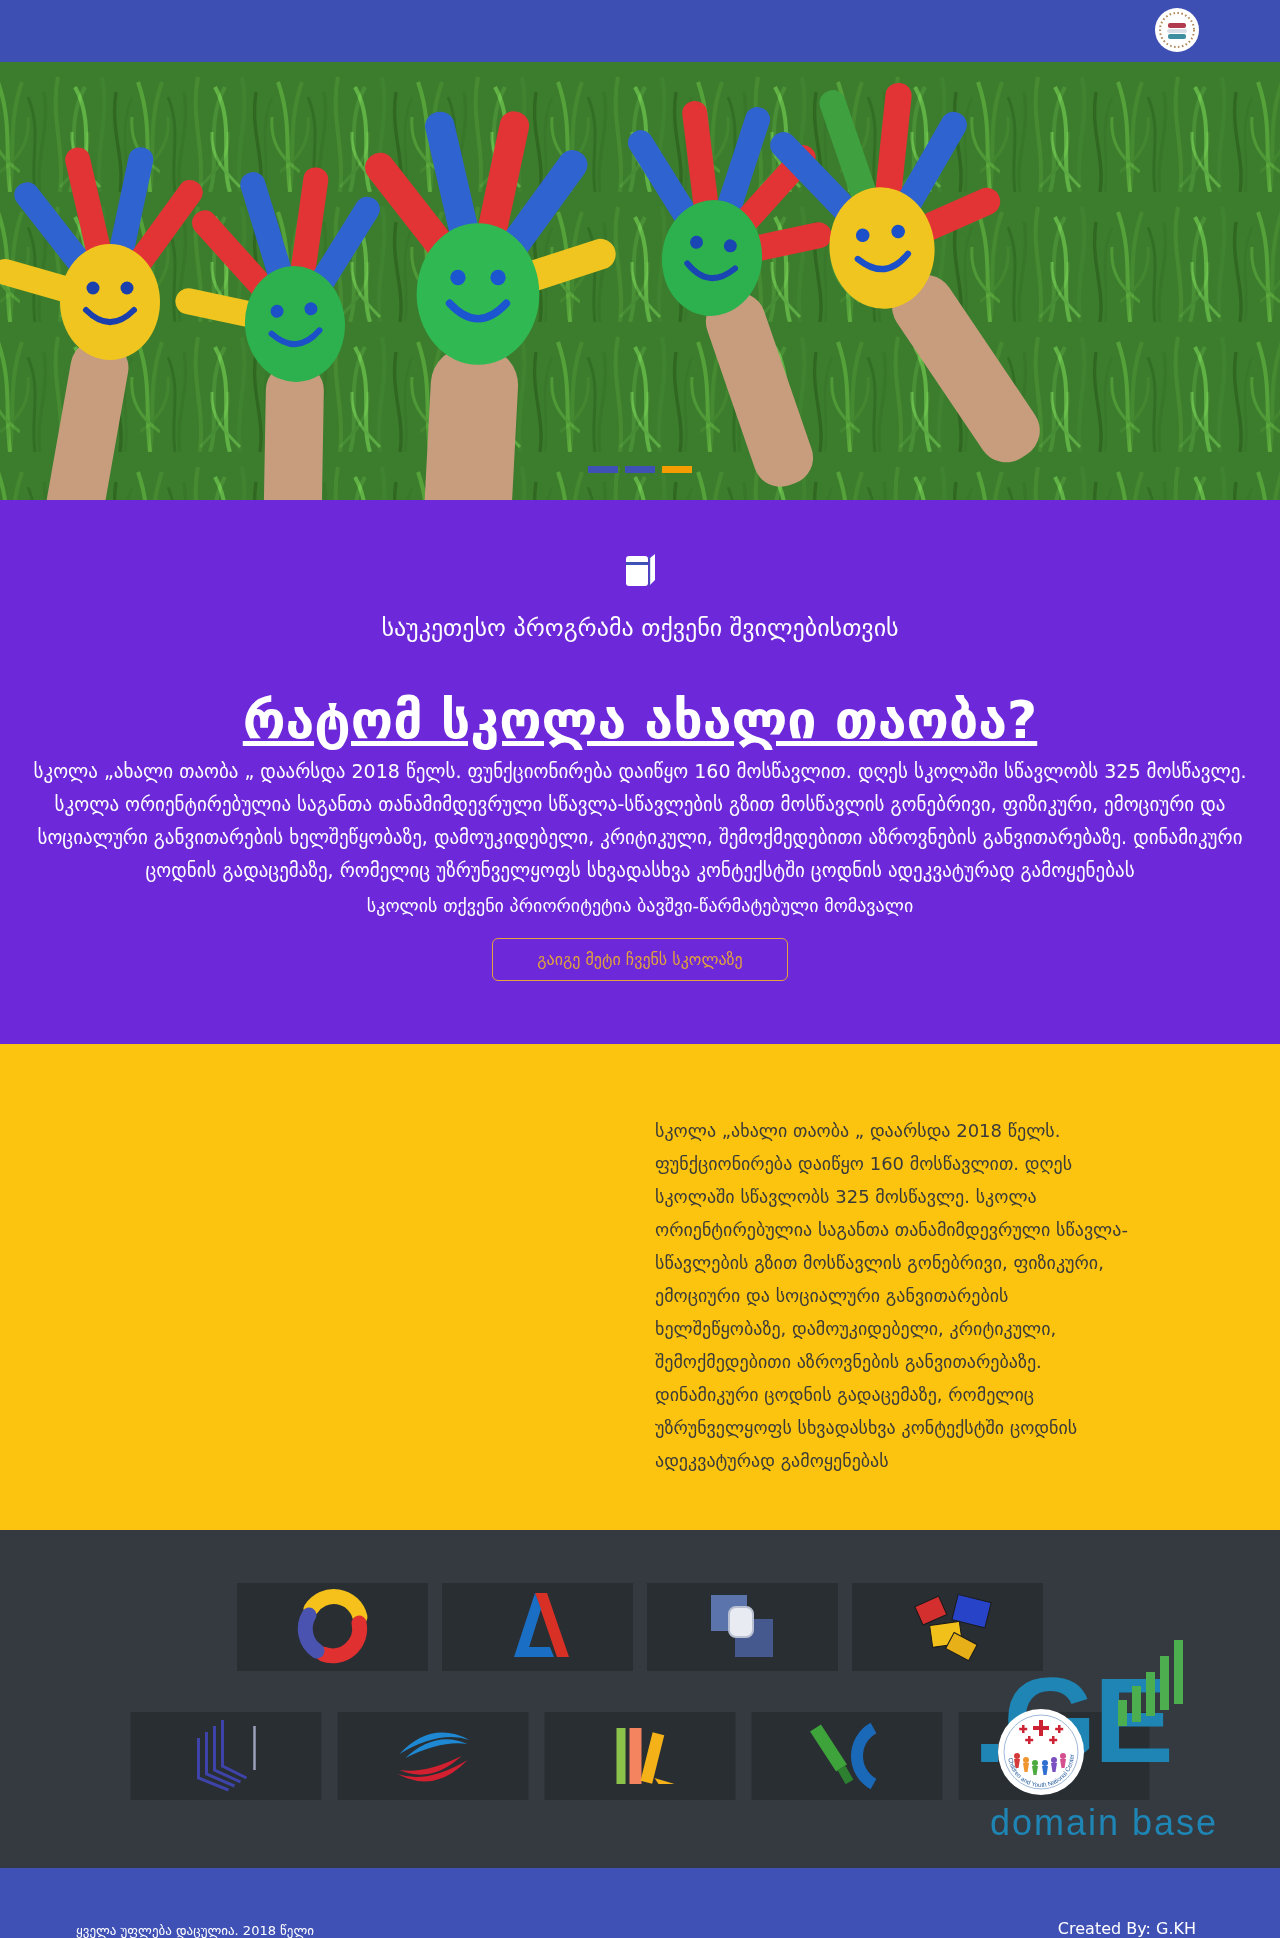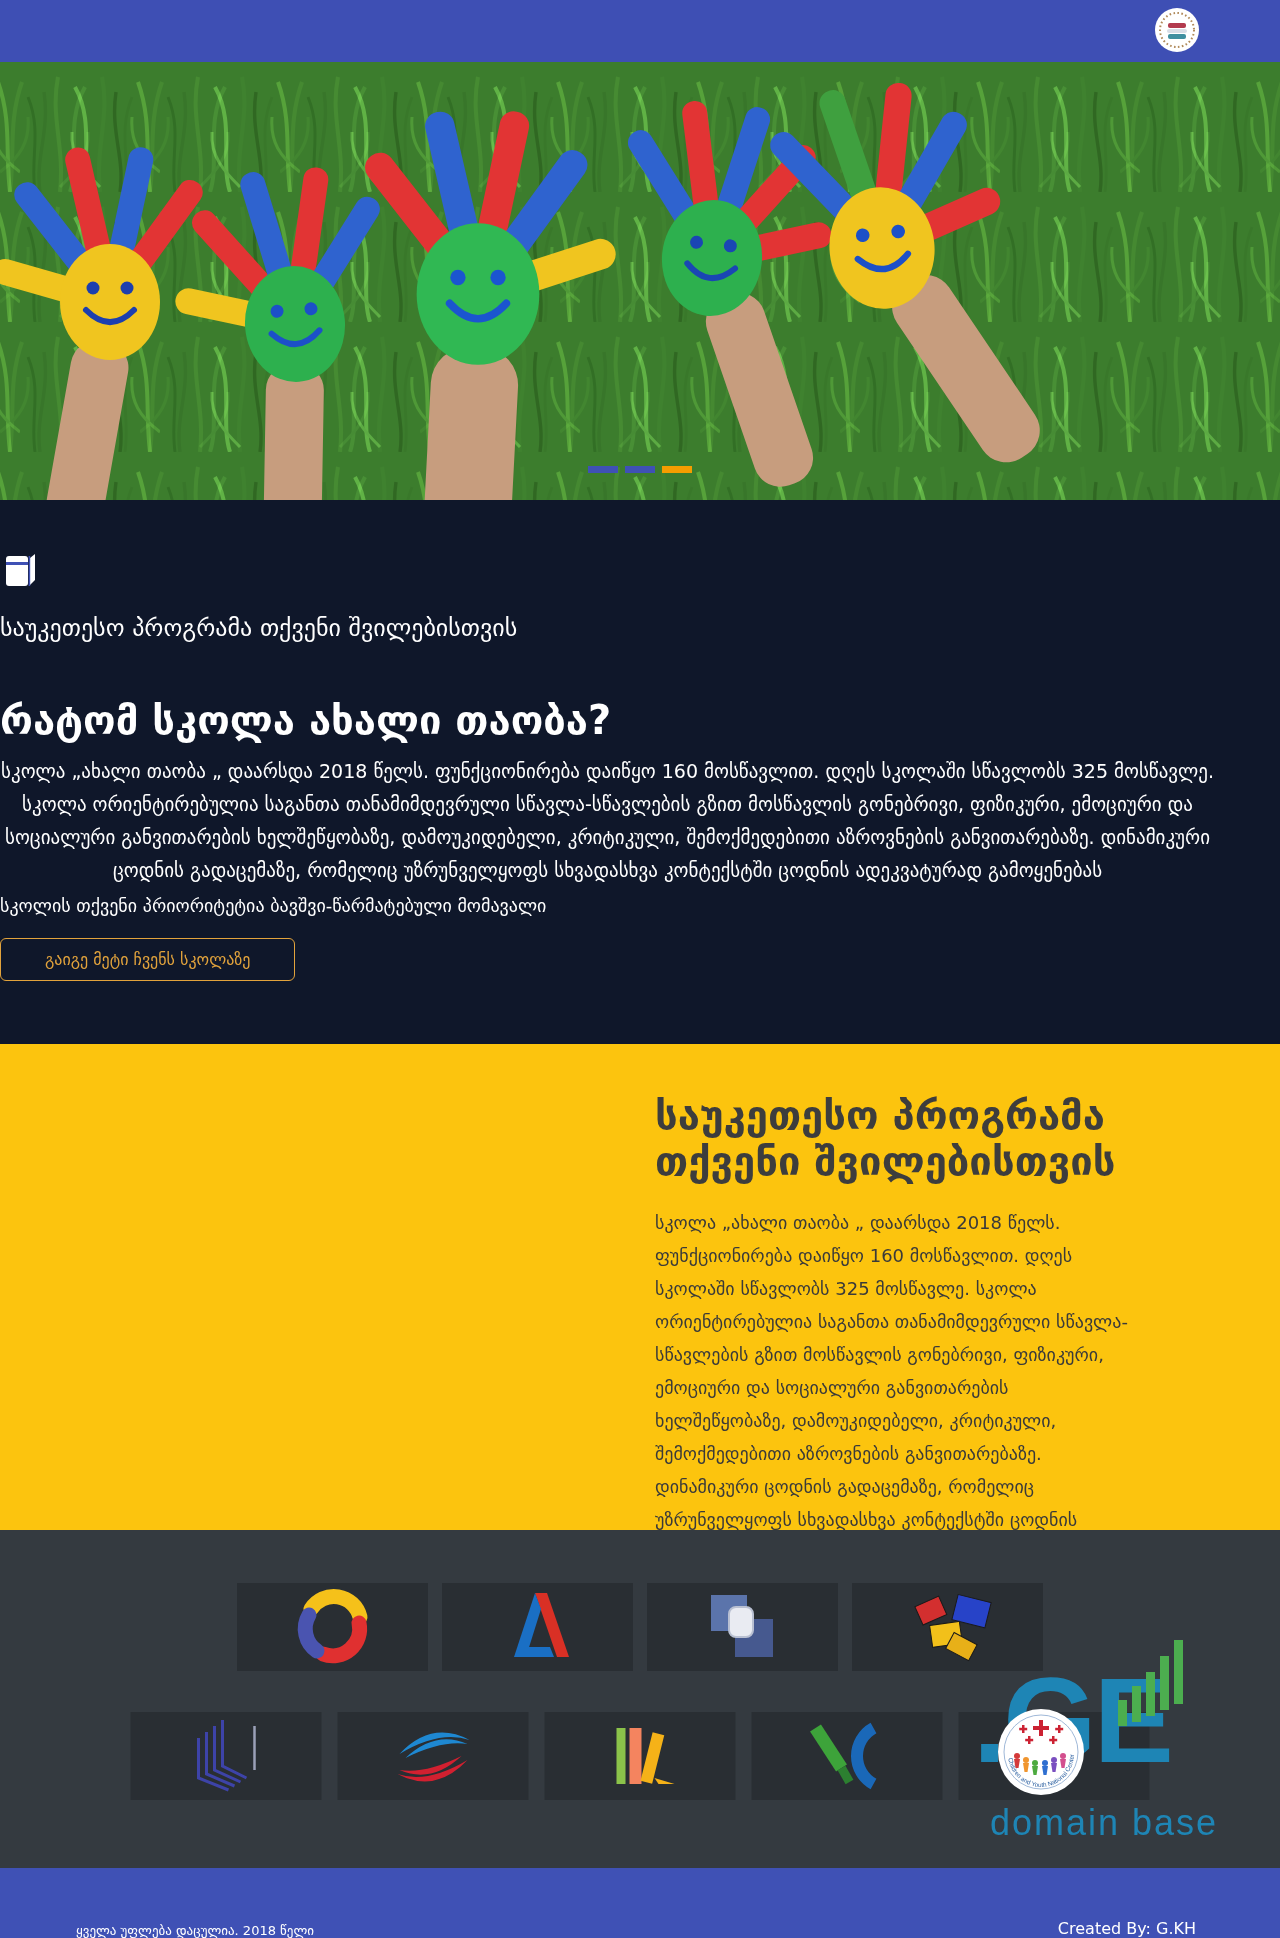--- a/index.html
+++ b/index.html
@@ -3,24 +3,24 @@
 <meta charset="utf-8">
 <style>
   html,body{margin:0;padding:0;}
   body{width:1280px;height:1938px;font-family:"DejaVu Sans","Liberation Sans",sans-serif;overflow:hidden;background:#fff;}
   .site-header{height:62px;background:#3e4fb4;position:relative;}
   .crest-sm{position:absolute;right:80px;top:7px;width:46px;height:46px;cursor:pointer;}
   .hero{height:438px;position:relative;overflow:hidden;background:#3a7a2e;}
   .hero svg.scene{display:block;width:1280px;height:438px;}
   .indicators{position:absolute;top:404px;left:0;right:0;display:flex;justify-content:center;gap:7px;}
   .dash{width:30px;height:7px;background:#3f51b5;cursor:pointer;}
-  .intro-section{height:544px;background:#0f172a;color:#fff;display:flex;flex-direction:column;align-items:flex-start;box-sizing:border-box;padding-top:52px;}
+  .intro-section{height:544px;background:#6d28d9;color:#fff;display:flex;flex-direction:column;align-items:center;box-sizing:border-box;padding-top:52px;}
   .book-icon{height:38px;}
   .kicker{margin-top:22px;font-size:24px;line-height:33px;}
-  .intro-heading{margin-top:50px;font-size:40px;font-weight:bold;line-height:50px;}
+  .intro-heading{margin-top:50px;font-size:52px;font-weight:bold;line-height:50px;text-decoration:underline;}
   .intro-paragraph{margin-top:10px;font-size:19px;line-height:33px;text-align:center;max-width:1215px;}
   .priority{margin-top:6px;font-size:18px;line-height:25px;}
   .more-btn{margin-top:20px;background:transparent;border:1px solid #e2a33c;color:#e2a33c;font-size:16px;padding:11px 44px;border-radius:6px;font-family:inherit;cursor:pointer;}
   .program-section{height:486px;background:#fcc40e;box-sizing:border-box;padding:48px 0 0 655px;}
   .program-heading{font-size:40px;font-weight:bold;color:#3d3d3d;line-height:46px;}
   .program-paragraph{margin-top:22px;font-size:18px;line-height:33px;color:#3a3a3a;width:487px;}
   .partners-section{height:338px;background:#343a40;position:relative;}
   .logo-row{position:absolute;left:50%;transform:translateX(-50%);display:flex;}
   .row-top{top:53px;gap:14px;}
   .row-bottom{top:182px;gap:16px;}
@@ -150,24 +150,20 @@
     </svg>
   </span>
   <div class="kicker">საუკეთესო პროგრამა თქვენი შვილებისთვის</div>
   <h1 class="intro-heading" style="margin:50px 0 0 0;">რატომ სკოლა ახალი თაობა?</h1>
   <p class="intro-paragraph" style="margin-bottom:0;">სკოლა „ახალი თაობა „ დაარსდა 2018 წელს. ფუნქციონირება დაიწყო 160 მოსწავლით. დღეს სკოლაში სწავლობს 325 მოსწავლე. სკოლა ორიენტირებულია საგანთა თანამიმდევრული სწავლა-სწავლების გზით მოსწავლის გონებრივი, ფიზიკური, ემოციური და სოციალური განვითარების ხელშეწყობაზე, დამოუკიდებელი, კრიტიკული, შემოქმედებითი აზროვნების განვითარებაზე. დინამიკური ცოდნის გადაცემაზე, რომელიც უზრუნველყოფს სხვადასხვა კონტექსტში ცოდნის ადეკვატურად გამოყენებას</p>
   <div class="priority">სკოლის თქვენი პრიორიტეტია ბავშვი-წარმატებული მომავალი</div>
   <button class="more-btn">გაიგე მეტი ჩვენს სკოლაზე</button>
 </section>
 
 <section class="program-section">
-  <div class="program-heading">
-    <div>საუკეთესო პროგრამა</div>
-    <div>თქვენი შვილებისთვის</div>
-  </div>
   <p class="program-paragraph" style="margin-bottom:0;">სკოლა „ახალი თაობა „ დაარსდა 2018 წელს. ფუნქციონირება დაიწყო 160 მოსწავლით. დღეს სკოლაში სწავლობს 325 მოსწავლე. სკოლა ორიენტირებულია საგანთა თანამიმდევრული სწავლა-სწავლების გზით მოსწავლის გონებრივი, ფიზიკური, ემოციური და სოციალური განვითარების ხელშეწყობაზე, დამოუკიდებელი, კრიტიკული, შემოქმედებითი აზროვნების განვითარებაზე. დინამიკური ცოდნის გადაცემაზე, რომელიც უზრუნველყოფს სხვადასხვა კონტექსტში ცოდნის ადეკვატურად გამოყენებას</p>
 </section>
 
 <section class="partners-section">
   <div class="logo-row row-top">
     <div class="tile">
       <svg width="90" height="80" viewBox="-45 -40 90 80">
         <path d="M -22 -18 A 27 27 0 0 1 27 -10" stroke="#f5c11a" stroke-width="15" fill="none" stroke-linecap="round"></path>
         <path d="M 26 -4 A 27 27 0 0 1 -10 27" stroke="#e03030" stroke-width="15" fill="none" stroke-linecap="round"></path>
         <path d="M -16 24 A 27 27 0 0 1 -24 -12" stroke="#4a54b0" stroke-width="15" fill="none" stroke-linecap="round"></path>

